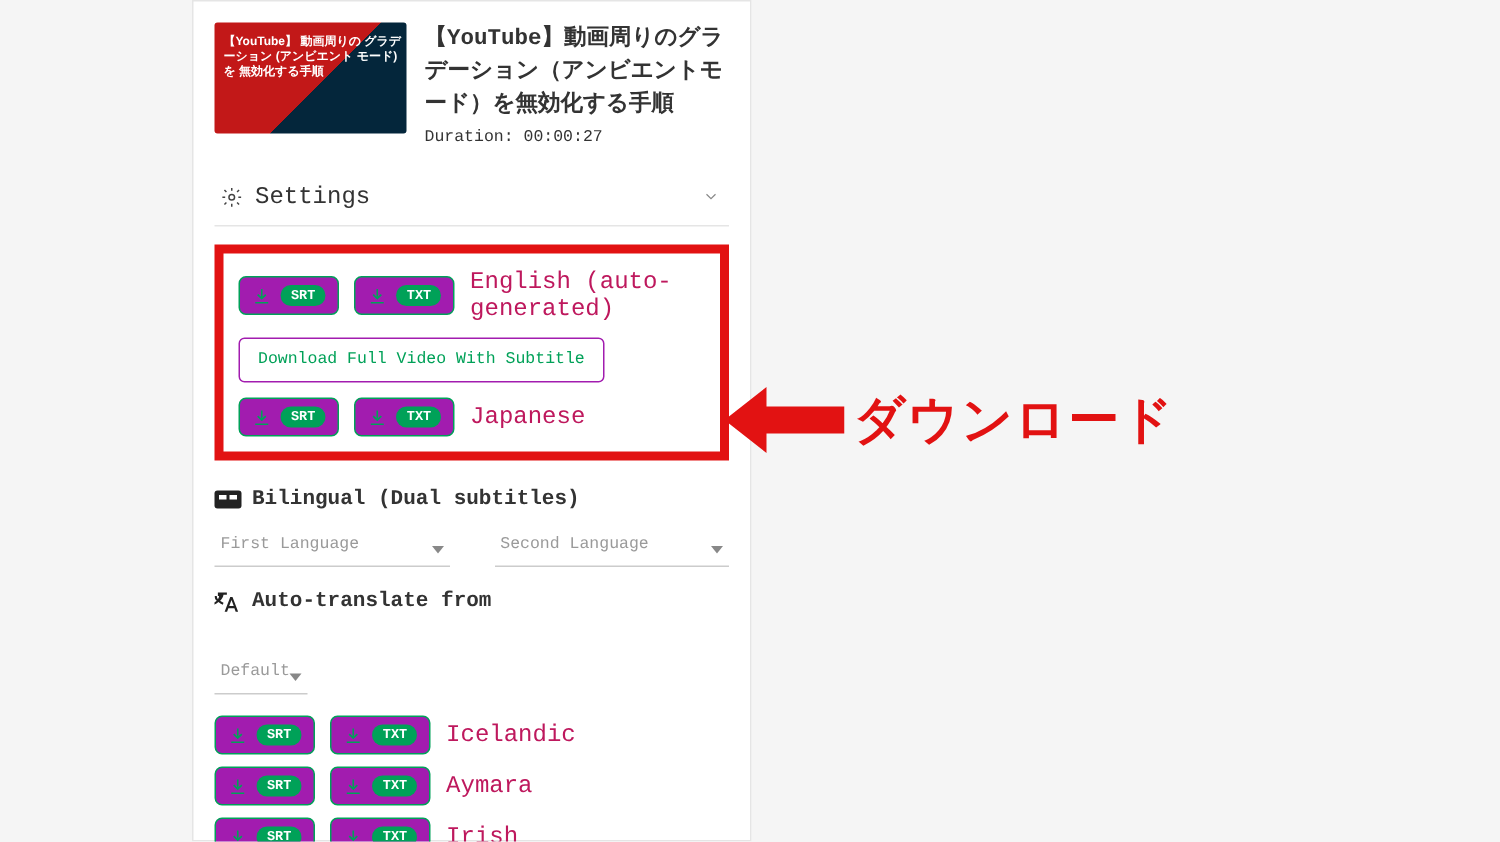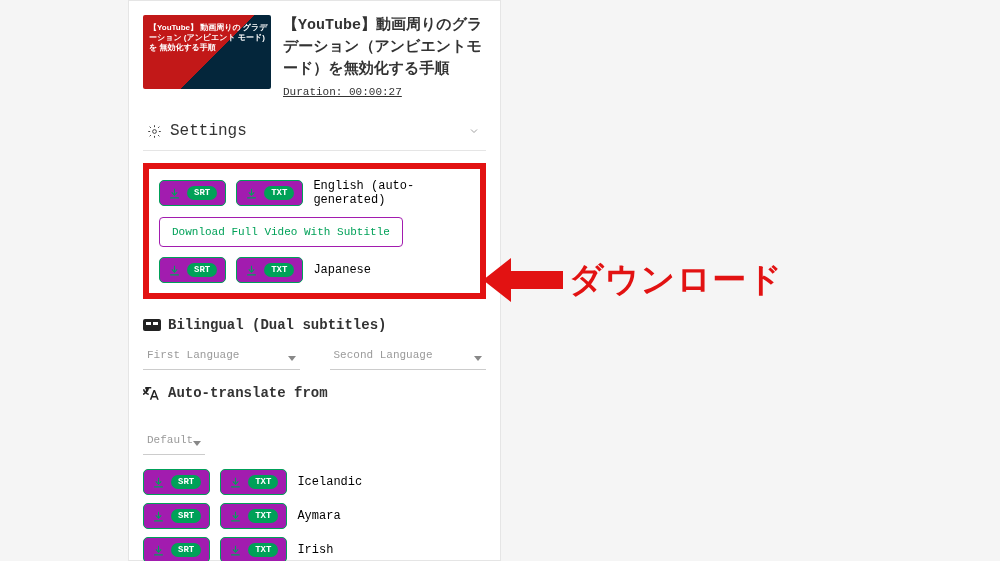--- a/index.html
+++ b/index.html
@@ -3,36 +3,36 @@
 <meta charset="utf-8">
 <style>
   *{box-sizing:border-box;margin:0;padding:0;}
   html,body{width:1000px;height:561px;font-family:"Courier New",monospace;background:#f5f5f5;color:#333;}
   .page{position:relative;width:1000px;height:561px;}
   .card{position:absolute;left:128px;top:0;width:373px;height:561px;background:#fff;border:1px solid #e5e5e5;padding:14px 14px 0 14px;}
   .header{display:flex;gap:12px;}
   .thumb{width:128px;height:74px;background:linear-gradient(135deg,#c21818 0 55%,#04263b 55% 100%);position:relative;flex:0 0 auto;border-radius:2px;}
   .thumb-text{position:absolute;left:6px;top:8px;font-size:8px;line-height:10px;color:#fff;font-weight:bold;font-family:sans-serif;}
   .title{font-size:15px;font-family:"Courier New",monospace;font-weight:bold;line-height:1.45;}
-  .duration{font-size:11px;margin-top:6px;color:#333;text-decoration:underline;}
+  .duration{font-size:11px;margin-top:6px;color:#333;}
   .settings-row{display:flex;align-items:center;justify-content:space-between;margin-top:20px;padding:4px 6px 10px 4px;border-bottom:1px solid #e5e5e5;cursor:pointer;}
   .settings-left{display:flex;align-items:center;gap:8px;}
   .gear{width:15px;height:15px;}
   .gear circle{fill:none;stroke:#444;stroke-width:1.6;}
   .gear path{fill:none;stroke:#444;stroke-width:1.6;}
   .chev{width:12px;height:12px;}
   .chev path{stroke:#888;stroke-width:1.6;fill:none;}
   .highlight-box{margin-top:12px;border:6px solid #e21212;padding:10px;}
   .row{display:flex;align-items:center;gap:10px;margin-bottom:10px;}
   .row:last-child{margin-bottom:0;}
   .dl-btn{display:inline-flex;align-items:center;gap:6px;border:1px solid #00a158;border-radius:5px;padding:5px 8px;background:#a21caf;cursor:pointer;}
   .dl-icon{width:13px;height:13px;}
   .dl-icon path{fill:none;stroke:#00a158;stroke-width:2;}
   .pill{display:inline-block;background:#00a158;color:#fff;font-size:9px;font-weight:bold;padding:2px 7px;border-radius:10px;font-family:"Courier New",monospace;}
-  .lang-label{font-size:12px;color:#000000;}
+  .lang-label{font-size:16px;color:#be185d;}
   .plain-btn{border:1px solid #a21caf;color:#00a158;background:#fff;font-size:11px;padding:8px 12px;border-radius:4px;cursor:pointer;font-family:"Courier New",monospace;}
   .section-head{display:flex;align-items:center;gap:7px;margin-top:18px;margin-bottom:10px;font-size:14px;font-weight:bold;}
   .cc-icon{width:18px;height:12px;background:#222;border-radius:2px;position:relative;}
   .cc-icon:before{content:"";position:absolute;left:3px;top:3px;width:5px;height:3px;background:#fff;}
   .cc-icon:after{content:"";position:absolute;left:10px;top:3px;width:5px;height:3px;background:#fff;}
   .trans-icon{width:18px;height:18px;}
   .trans-icon path{fill:#222;}
   .two-col{display:flex;gap:30px;margin-bottom:6px;}
   .select{flex:1;display:flex;align-items:flex-end;justify-content:space-between;border-bottom:1px solid #ccc;padding:6px 4px 8px 4px;font-size:11px;color:#9a9a9a;cursor:pointer;}
   .tri{width:0;height:0;border-left:4px solid transparent;border-right:4px solid transparent;border-top:5px solid #888;}

